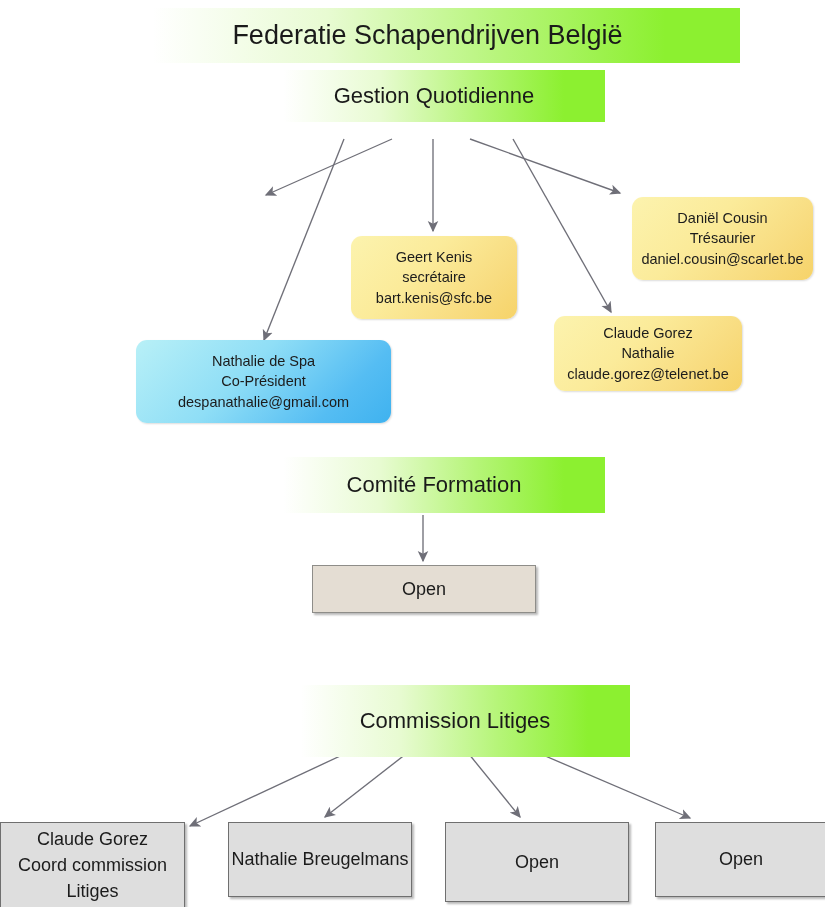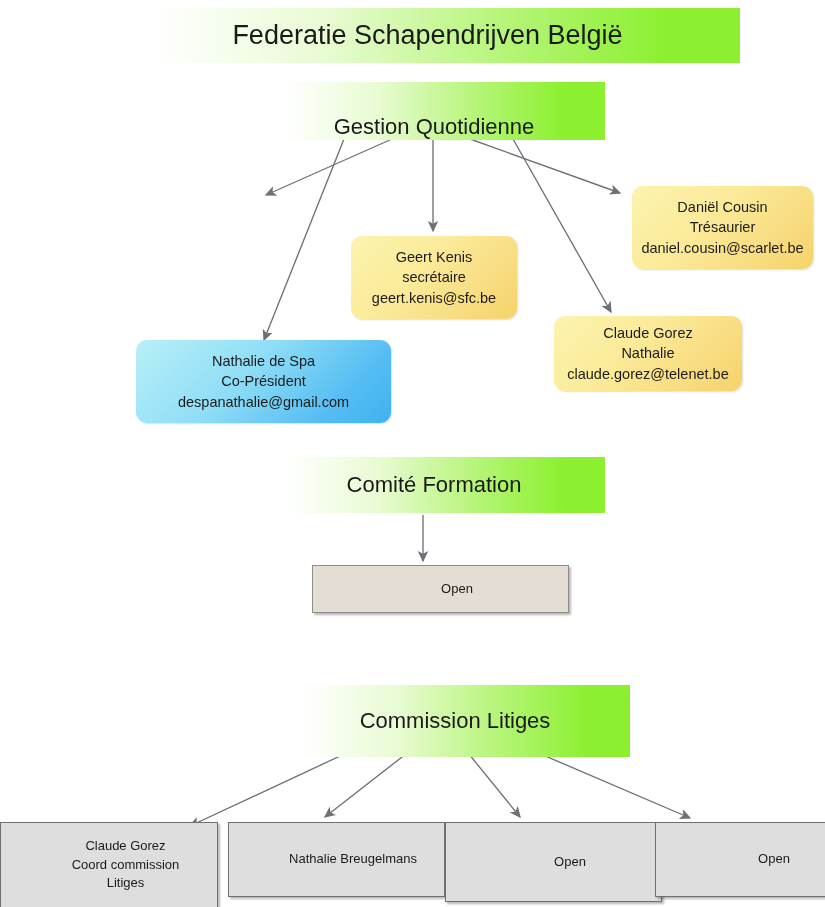--- a/index.html
+++ b/index.html
@@ -37,21 +37,21 @@
     color: #1a1a1a;
     z-index: 2;
   }
   .banner span {
     display: block;
     text-align: center;
     white-space: nowrap;
   }
   #banner-title { left: 115px; top: 8px; width: 625px; height: 55px; }
   #banner-title span { font-size: 27px; }
-  #banner-gestion { left: 263px; top: 82px; width: 342px; height: 58px; align-items: flex-end; }
+  #banner-gestion { left: 263px; top: 70px; width: 342px; height: 52px; }
   #banner-gestion span { font-size: 22px; }
   #banner-formation { left: 263px; top: 457px; width: 342px; height: 56px; }
   #banner-formation span { font-size: 22px; text-align: right; }
   #banner-litiges { left: 280px; top: 685px; width: 350px; height: 72px; }
   #banner-litiges span { font-size: 22px; }
 
   
   .card {
     position: absolute;
     border-radius: 11px;
@@ -70,37 +70,36 @@
   .card.blue {
     background: linear-gradient(135deg, #b8f0f7 0%, #8fdef6 42%, #55bdf3 78%, #3fb2ef 100%);
   }
   .card.yellow {
     background: linear-gradient(135deg, #fcf3ae 0%, #fbeb9a 40%, #f8dc80 75%, #f6d369 100%);
   }
 
   #card-geert   { left: 25px;  top: 190px; width: 266px; height: 88px; }
   #card-nathalie{ left: 136px; top: 340px; width: 255px; height: 83px; }
   #card-bart    { left: 351px; top: 236px; width: 166px; height: 83px; }
-  #card-daniel  { left: 632px; top: 186px; width: 181px; height: 83px; }
+  #card-daniel  { left: 632px; top: 197px; width: 181px; height: 83px; }
   #card-claude  { left: 554px; top: 316px; width: 188px; height: 75px; }
 
   
   .rect {
     position: absolute;
     display: flex;
     flex-direction: column;
     align-items: center;
     justify-content: center;
     text-align: center;
     color: #1b1b1b;
-    font-size: 13px;
+    font-size: 18px;
     line-height: 1.45;
     z-index: 3;
     box-shadow: 1.5px 1.5px 2px rgba(0,0,0,0.28);
-    padding-left: 33px;
   }
   .rect .ln { display: block; white-space: nowrap; }
   .rect.beige {
     background: #e4ddd3;
     border: 1px solid #8e8d89;
   }
   .rect.grey {
     background: #dedede;
     border: 1px solid #6f6f6f;
   }
@@ -157,21 +156,21 @@
 
   <div class="card blue" id="card-nathalie">
     <span class="ln">Nathalie de Spa</span>
     <span class="ln">Co-Président</span>
     <span class="ln">despanathalie@gmail.com</span>
   </div>
 
   <div class="card yellow" id="card-bart">
     <span class="ln">Geert Kenis</span>
     <span class="ln">secrétaire</span>
-    <span class="ln">geert.kenis@sfc.be</span>
+    <span class="ln">bart.kenis@sfc.be</span>
   </div>
 
   <div class="card yellow" id="card-daniel">
     <span class="ln">Daniël Cousin</span>
     <span class="ln">Trésaurier</span>
     <span class="ln">daniel.cousin@scarlet.be</span>
   </div>
 
   <div class="card yellow" id="card-claude">
     <span class="ln">Claude Gorez</span>

